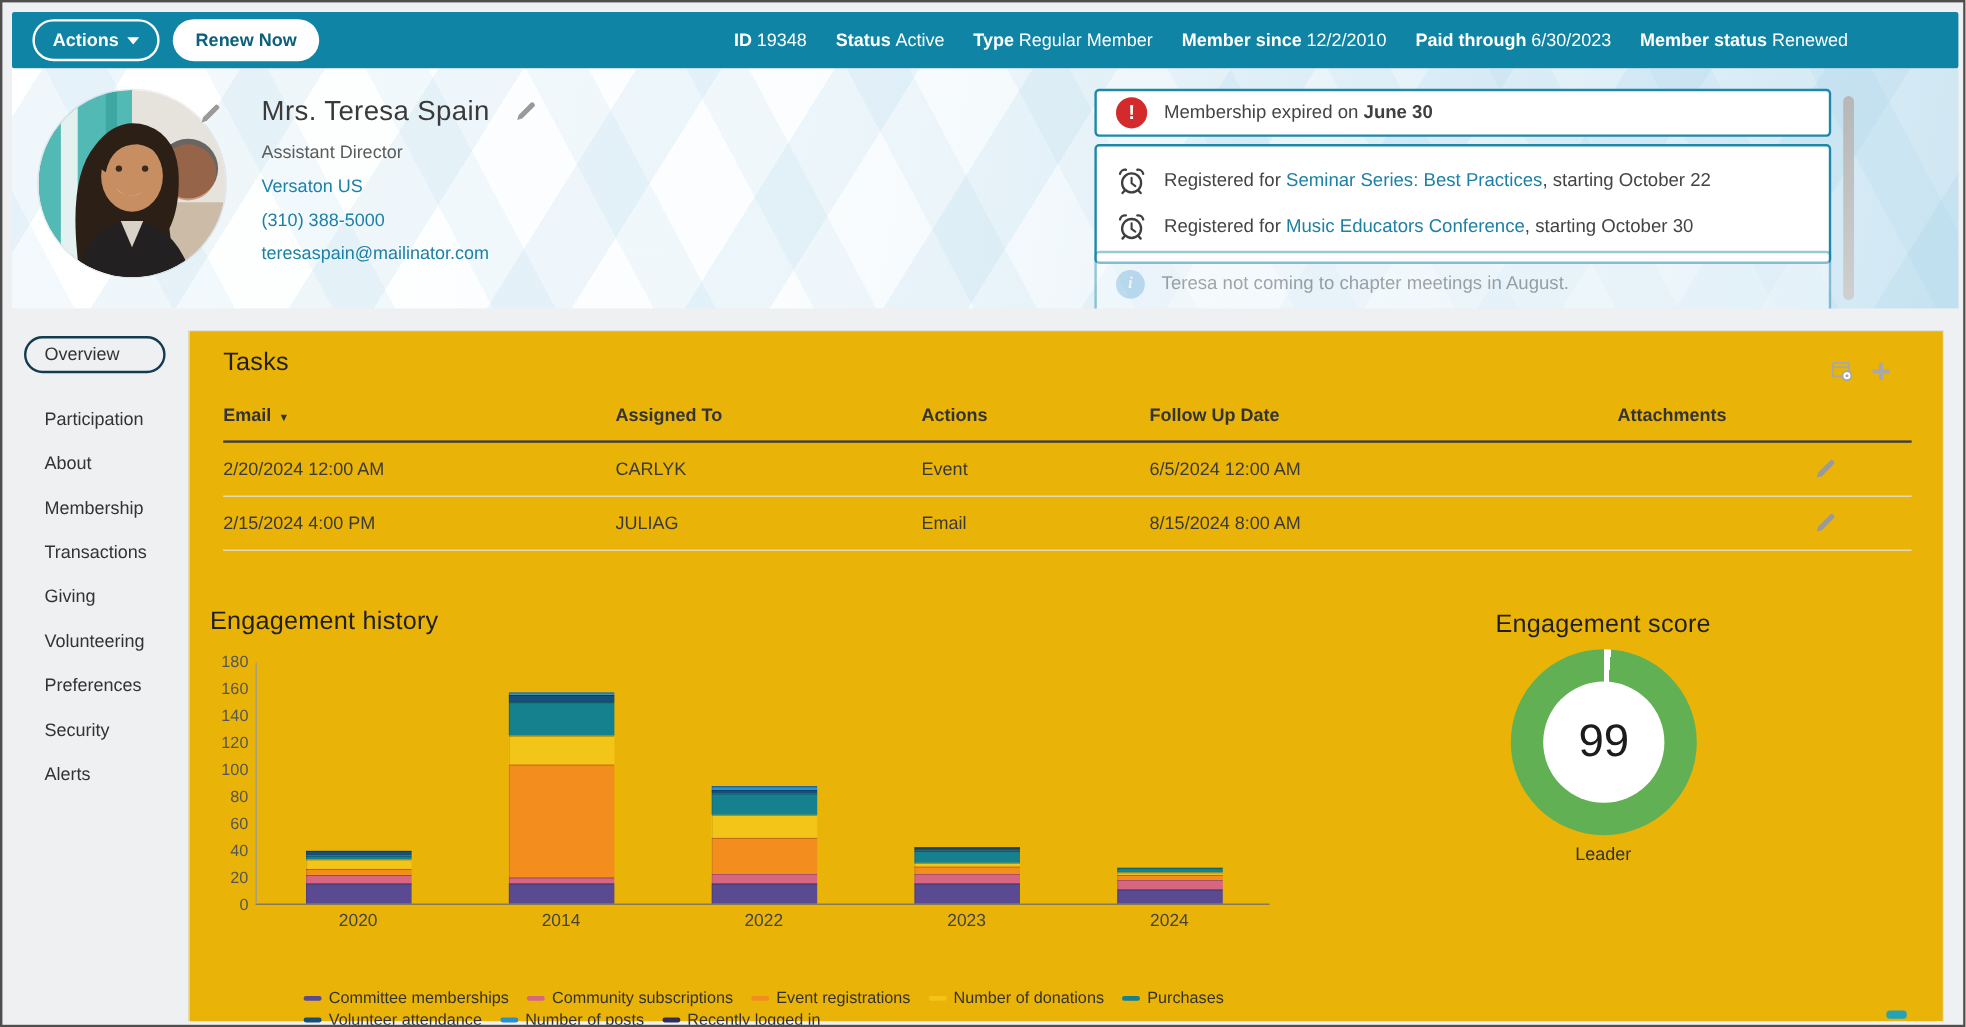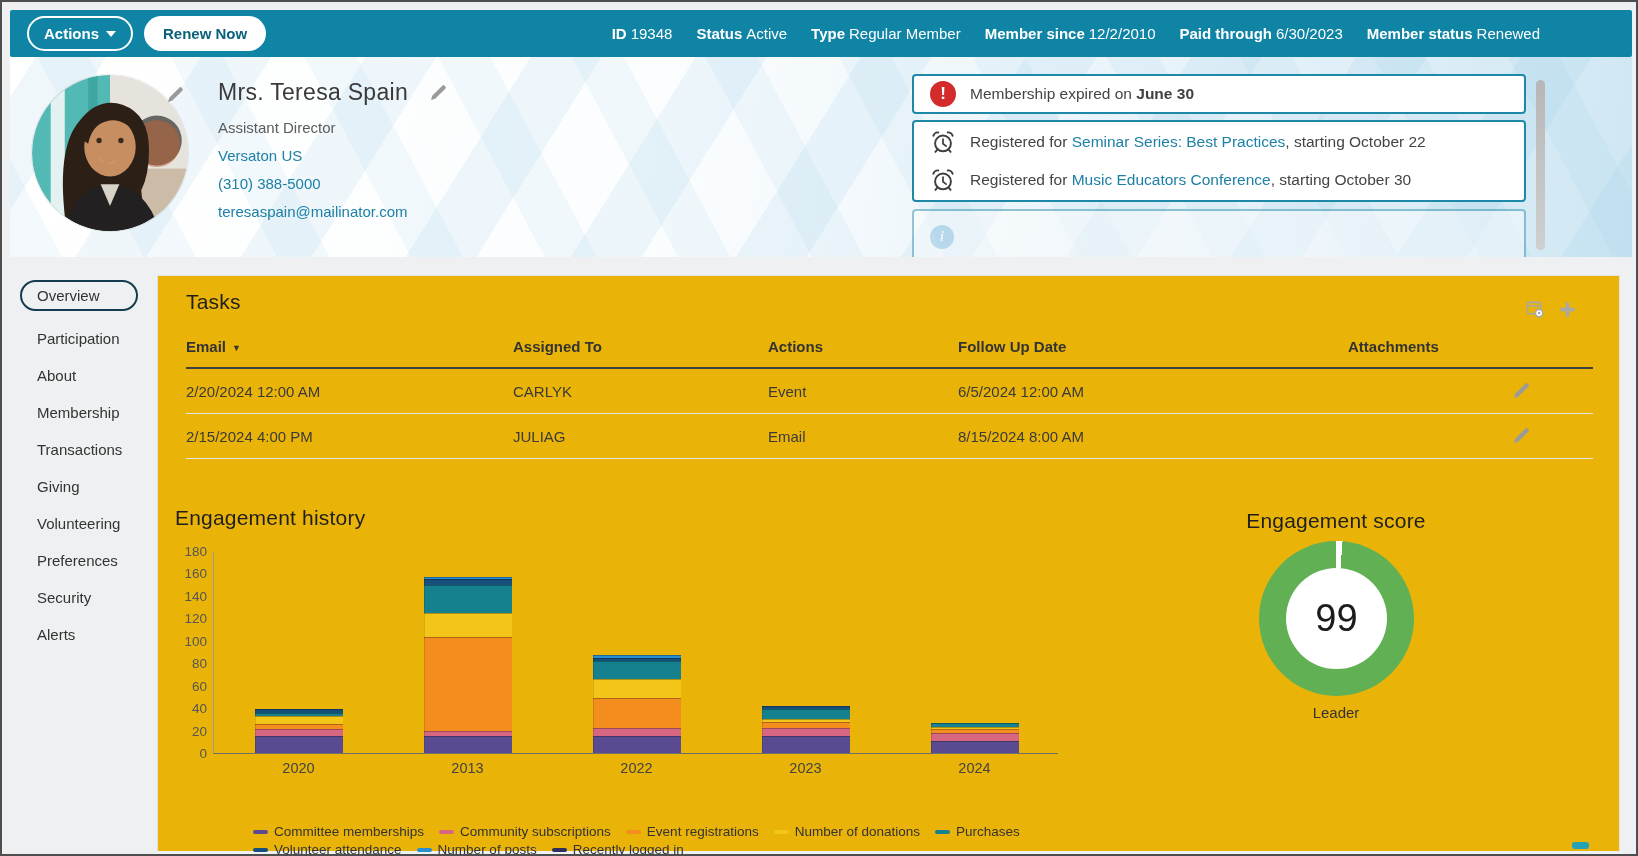--- a/index.html
+++ b/index.html
@@ -81,21 +81,21 @@
     background:linear-gradient(#b7b7b7,#cfcfcf); border-radius:5px; cursor:pointer;
   }
 
   
   .sidebar { position:absolute; left:18px; top:278px; width:130px; }
   .side-item {
     height:37px; display:flex; align-items:center; font-size:15px; color:#333;
     padding-left:17px; cursor:pointer; white-space:nowrap;
   }
   .side-item.active {
-    border:2px solid #143c50; border-radius:18px; height:31px; margin-bottom:9px;
+    border:2px solid #143c50; border-radius:18px; height:31px; margin-bottom:20px;
     width:118px; padding-left:15px;
   }
 
   
   .card {
     position:absolute; left:155px; top:273px; width:1463px; height:576px;
     background:#eab308; border:1px solid #e2e2e2; border-bottom:none;
   }
   .card h2 { font-size:21px; font-weight:400; color:#1f1f1f; letter-spacing:0.2px; }
   .tasks-heading { position:absolute; left:28px; top:14px; }
@@ -214,21 +214,21 @@
 
     <div class="alerts">
       <div class="alert-box" style="top:17px; height:40px;">
         <div class="alert-row">
           <span class="icon-error">!</span>
           <span>
             <span>Membership expired on </span><span class="bold">June 30</span>
           </span>
         </div>
       </div>
-      <div class="alert-box" style="top:63px; height:82px;">
+      <div class="alert-box" style="top:63px; height:100px;">
         <div class="alert-row">
           <svg class="icon-alarm" viewBox="0 0 24 24" fill="none" stroke="#3f3f3f" stroke-width="1.8" stroke-linecap="round">
             <circle cx="12" cy="13.3" r="7.3"></circle>
             <path d="M12 9.3v4.3l2.9 2.2" stroke-width="1.6"></path>
             <path d="M7.6 3.2a4 4 0 0 0-4.5 3.1"></path>
             <path d="M16.4 3.2a4 4 0 0 1 4.5 3.1"></path>
             <path d="M6.6 19.3l-1.6 1.8M17.4 19.3l1.6 1.8"></path>
           </svg>
           <span>
             <span>Registered for </span><a>Seminar Series: Best Practices</a><span>, starting October 22</span>
@@ -243,20 +243,21 @@
             <path d="M6.6 19.3l-1.6 1.8M17.4 19.3l1.6 1.8"></path>
           </svg>
           <span>
             <span>Registered for </span><a>Music Educators Conference</a><span>, starting October 30</span>
           </span>
         </div>
       </div>
       <div class="alert-box" style="top:152px; height:56px; opacity:0.45;">
         <div class="alert-row">
           <span class="icon-info">i</span>
+          <span>Teresa not coming to chapter meetings in August.</span>
         </div>
       </div>
       <div class="alerts-scrollbar"></div>
     </div>
   </div>
 
   <nav class="sidebar">
     <div class="side-item active">Overview</div>
     <div class="side-item">Participation</div>
     <div class="side-item">About</div>
@@ -342,21 +343,21 @@
           <div class="xlab" style="left: 0px; width: 169px;">2020</div>
           <div class="bar" style="left: 209.5px; height: 202px;">
             <div class="seg" style="bottom: 0px; height: 16.8333px; background: rgb(90, 74, 145);"></div>
             <div class="seg" style="bottom: 16.8333px; height: 5.61111px; background: rgb(215, 102, 128);"></div>
             <div class="seg" style="bottom: 22.4444px; height: 93.1444px; background: rgb(242, 141, 30);"></div>
             <div class="seg" style="bottom: 115.589px; height: 24.6889px; background: rgb(243, 197, 25);"></div>
             <div class="seg" style="bottom: 140.278px; height: 28.0556px; background: rgb(21, 128, 142);"></div>
             <div class="seg" style="bottom: 168.333px; height: 5.61111px; background: rgb(23, 79, 124);"></div>
             <div class="seg" style="bottom: 173.944px; height: 2.24444px; background: rgb(42, 143, 208);"></div>
           </div>
-          <div class="xlab" style="left: 169px; width: 169px;">2013</div>
+          <div class="xlab" style="left: 169px; width: 169px;">2014</div>
           <div class="bar" style="left: 378.5px; height: 202px;">
             <div class="seg" style="bottom: 0px; height: 16.8333px; background: rgb(90, 74, 145);"></div>
             <div class="seg" style="bottom: 16.8333px; height: 7.85556px; background: rgb(215, 102, 128);"></div>
             <div class="seg" style="bottom: 24.6889px; height: 30.3px; background: rgb(242, 141, 30);"></div>
             <div class="seg" style="bottom: 54.9889px; height: 19.0778px; background: rgb(243, 197, 25);"></div>
             <div class="seg" style="bottom: 74.0667px; height: 17.9556px; background: rgb(21, 128, 142);"></div>
             <div class="seg" style="bottom: 92.0222px; height: 3.36667px; background: rgb(23, 79, 124);"></div>
             <div class="seg" style="bottom: 95.3889px; height: 2.24444px; background: rgb(42, 143, 208);"></div>
           </div>
           <div class="xlab" style="left: 338px; width: 169px;">2022</div>

